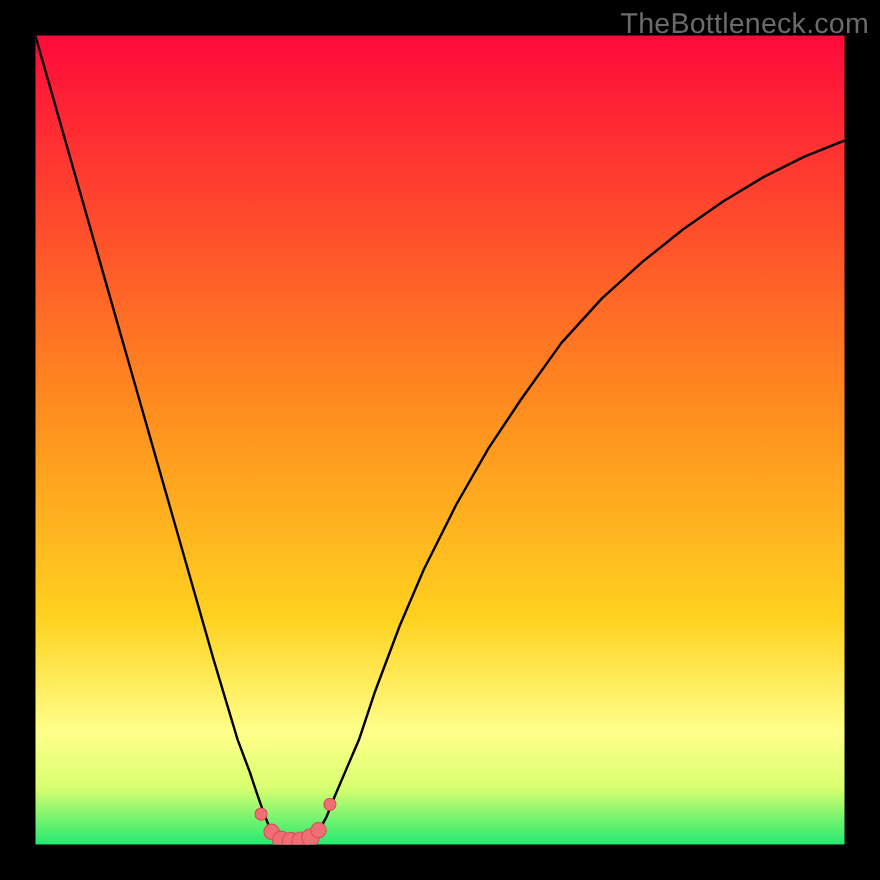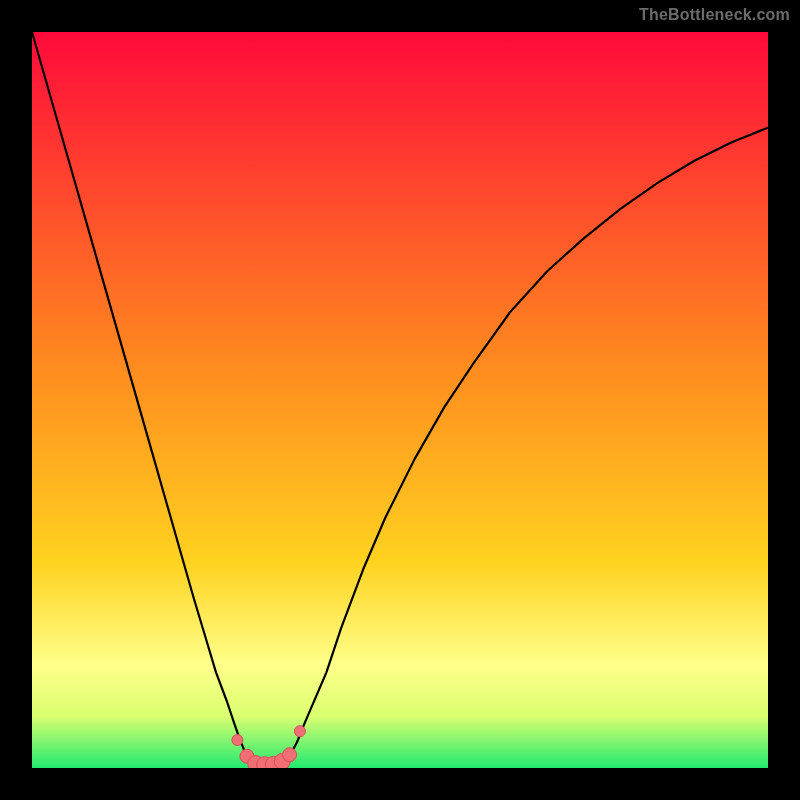--- a/index.html
+++ b/index.html
@@ -32,22 +32,22 @@
     position: absolute;
     inset: 0;
     width: 100%;
     height: 100%;
   }
   .watermark {
     position: absolute;
     top: 6px;
     right: 10px;
     color: #6b6b6b;
-    font-size: 16px;
-    font-weight: 700;
+    font-size: 26px;
+    font-weight: 400;
     letter-spacing: 0.2px;
     text-align: center;
   }
 </style>
 </head>
 <body>
 
 <div class="frame">
   <div class="plot-area">
     <svg class="gradient-bg" viewBox="0 0 736 736" preserveAspectRatio="none">

